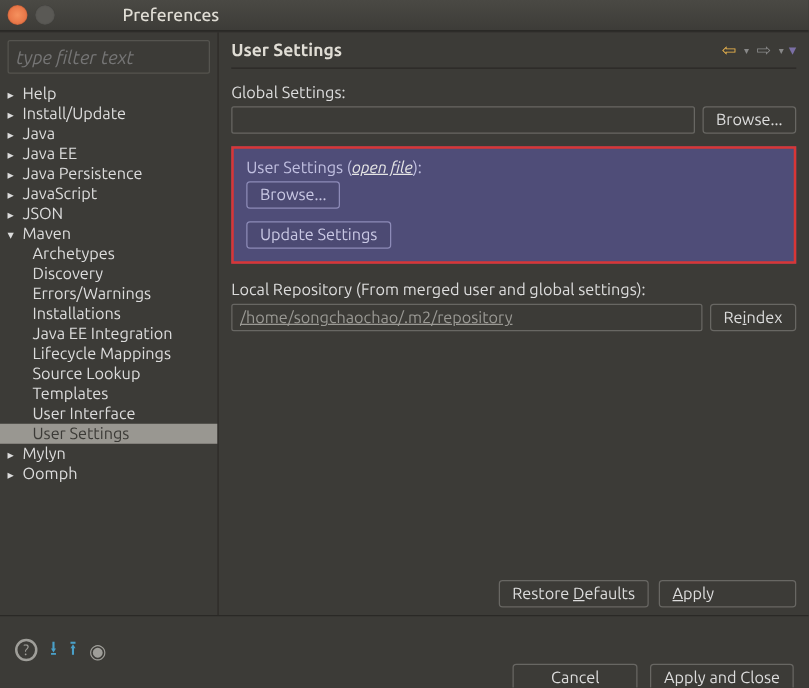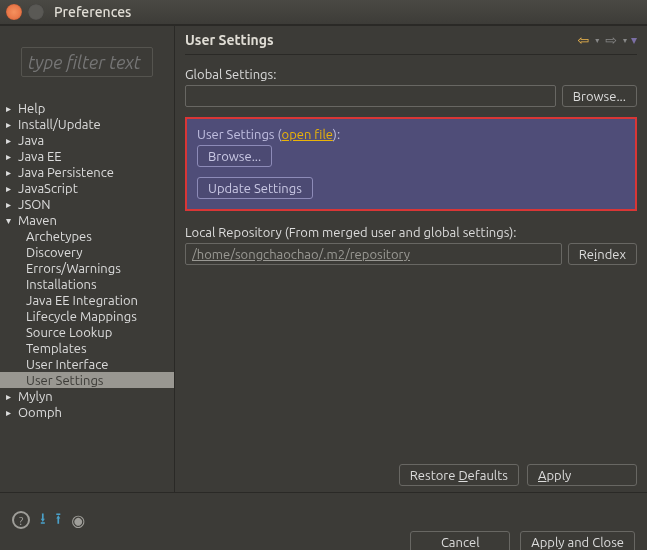--- a/index.html
+++ b/index.html
@@ -1,28 +1,28 @@
 <!DOCTYPE html>
 <html><head>
 <meta charset="utf-8">
 <style>
 * { box-sizing: border-box; margin: 0; padding: 0; font-family: "Ubuntu", "Segoe UI", sans-serif; }
 body { background: #3c3b37; color: #dcdcdc; width: 647px; height: 550px; overflow: hidden; }
 
-.titlebar { height: 16px; background: linear-gradient(#4a4944, #3d3c38); display: flex; align-items: center; padding: 12px 6px; border-bottom: 1px solid #2a2926; }
+.titlebar { height: 16px; background: linear-gradient(#4a4944, #3d3c38); display: flex; align-items: center; padding: 12px 6px; border-bottom: 1px solid #2a2926; gap: 44px; }
 .window-controls { display: flex; gap: 6px; margin-right: 10px; }
 .window-btn { width: 16px; height: 16px; border-radius: 50%; display: flex; align-items: center; justify-content: center; font-size: 10px; }
 .window-close-btn { background: radial-gradient(#f5915e, #e1663a); box-shadow: inset 0 0 1px rgba(0,0,0,.5); }
 .window-min-btn { background: #5a5955; box-shadow: inset 0 0 1px rgba(0,0,0,.5); }
 .titlebar-title { color: #e0ddd5; font-size: 14px; font-weight: 500; }
 
 .body-area { display: flex; height: 467px; background: #3c3b37; border-top: 1px solid #2a2926; }
 
 .sidebar { width: 175px; background: #3c3b37; display: flex; flex-direction: column; border-right: 1px solid #2a2926; }
-.filter-box { margin: 21px; padding: 4px 6px; background: #3c3b37; border: 1px solid #55544f; color: #888; font-size: 18px; font-style: italic; border-radius: 2px; }
+.filter-box { margin: 6px; padding: 4px 6px; background: #3c3b37; border: 1px solid #55544f; color: #888; font-size: 15px; font-style: italic; border-radius: 2px; }
 .tree { flex: 1; overflow-y: auto; padding: 2px 0; }
 .tree-item { display: flex; align-items: center; font-size: 13px; padding: 1px 4px 1px 6px; color: #dcdcdc; cursor: default; white-space: nowrap; }
 .tree-item .twist { width: 10px; font-size: 10px; margin-right: 2px; color: #dcdcdc; }
 .tree-item.child { padding-left: 26px; }
 .tree-item.selected { background: #999791; color: #3c3b37; }
 
 .content { flex: 1; background: #3c3b37; display: flex; flex-direction: column; padding: 6px 10px; position: relative; }
 .content-header { display: flex; justify-content: space-between; align-items: center; padding: 0 0 6px 0; border-bottom: 1px solid #2a2926; margin-bottom: 12px; }
 .content-title { font-size: 14px; font-weight: 600; color: #e0ddd5; }
 .nav-arrows { display: flex; gap: 4px; align-items: center; }
@@ -35,21 +35,21 @@
 .field-label { font-size: 13px; margin-bottom: 4px; color: #dcdcdc; }
 .field-row { display: flex; gap: 6px; margin-bottom: 10px; }
 .text-input { flex: 1; background: #3c3b37; border: 1px solid #686763; color: #cfcfc9; padding: 3px 6px; font-size: 13px; border-radius: 2px; }
 .text-input.dark { background: #4c4a73; border: 1px solid #7a78a5; color: #a9a7cb; }
 .btn { background: #3c3b37; border: 1px solid #686763; color: #dcdcdc; padding: 3px 10px; font-size: 13px; cursor: default; border-radius: 3px; }
 .btn.purple { background: #4c4a73; border: 1px solid #8d8bb8; color: #c9c8e4; }
 .btn u { text-decoration: underline; }
 
 .highlight-box { border: 2px solid #d93636; background: #4f4d78; padding: 8px 10px 10px 10px; margin-bottom: 14px; }
 .highlight-box .field-label { color: #c0bfe0; }
-.open-file-link { color: #eab308; text-decoration: underline; cursor: pointer; }
+.open-file-link { color: #e5e5e5; text-decoration: underline; cursor: pointer; font-style: italic; }
 
 .bottom-buttons-row { margin-top: auto; display: flex; justify-content: flex-end; gap: 8px; padding-top: 10px; }
 .content .bottom-buttons-row .btn { min-width: 110px; text-align: left; }
 
 .footer { height: 55px; border-top: 1px solid #2a2926; display: flex; align-items: center; padding: 0 12px; background: #3c3b37; }
 .footer-left { display: flex; gap: 10px; align-items: center; }
 .footer-icon { font-size: 16px; color: #9f9e99; }
 .footer-icon.help { border: 2px solid #9f9e99; border-radius: 50%; width: 18px; height: 18px; font-size: 12px; display:flex; align-items:center; justify-content:center; }
 .footer-right { margin-left: auto; display: flex; gap: 10px; }
 .footer-right .btn { min-width: 100px; text-align: center; margin-top: 44px; }

